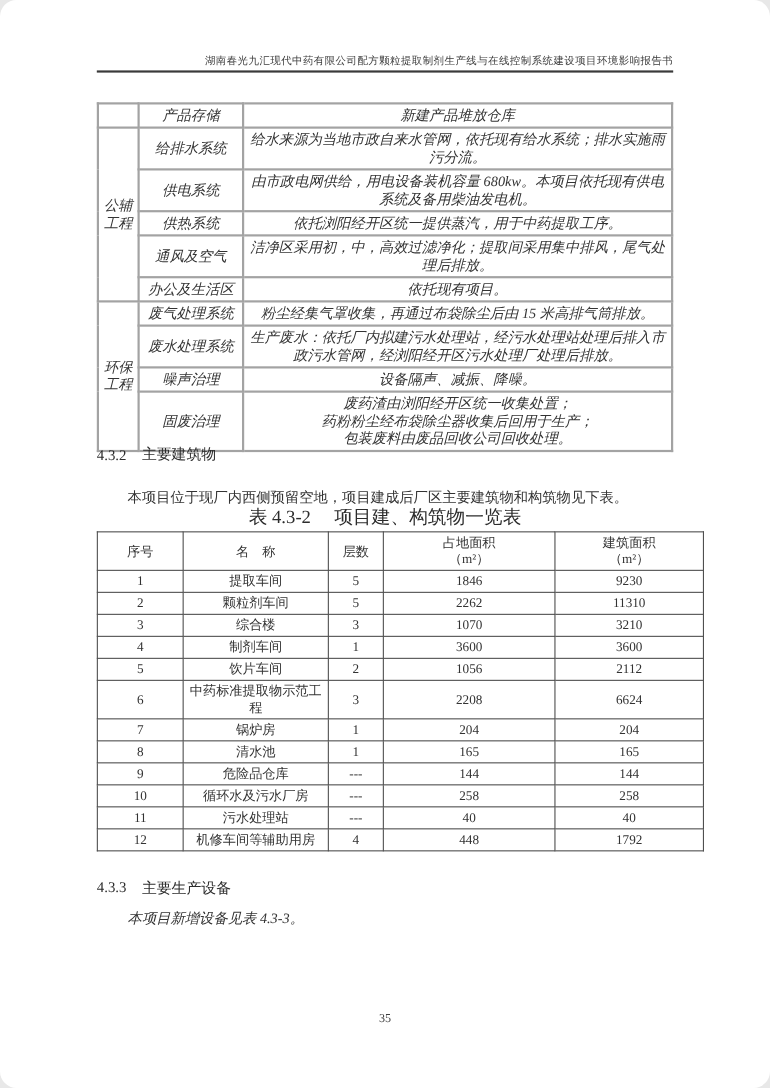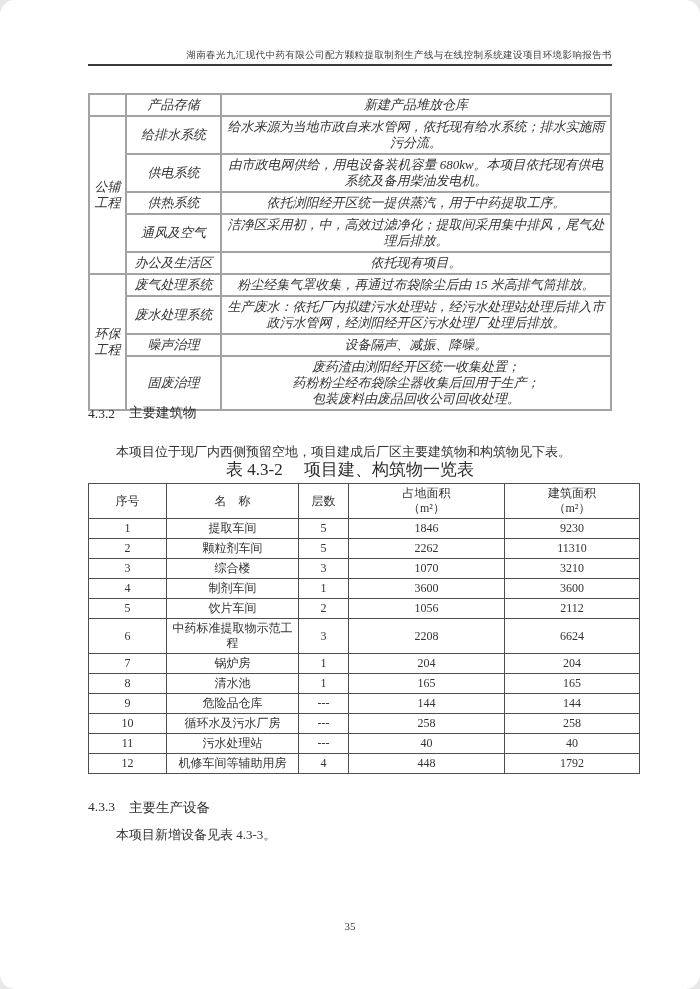--- a/index.html
+++ b/index.html
@@ -248,17 +248,17 @@
       <td>448</td>
       <td>1792</td>
     </tr>
   </tbody>
     </table>
 
   <div class="heading" style="top:799px;">
     <span>4.3.3</span>
     <span>主要生产设备</span>
   </div>
-  <div class="para" style="top:826px;">本项目新增设备见表 4.3-3。</div>
+  <div class="para" style="top:826px;font-style:italic;">本项目新增设备见表 4.3-3。</div>
 
   <div class="page-number">35</div>
 
 </div>
 
 </body></html>

